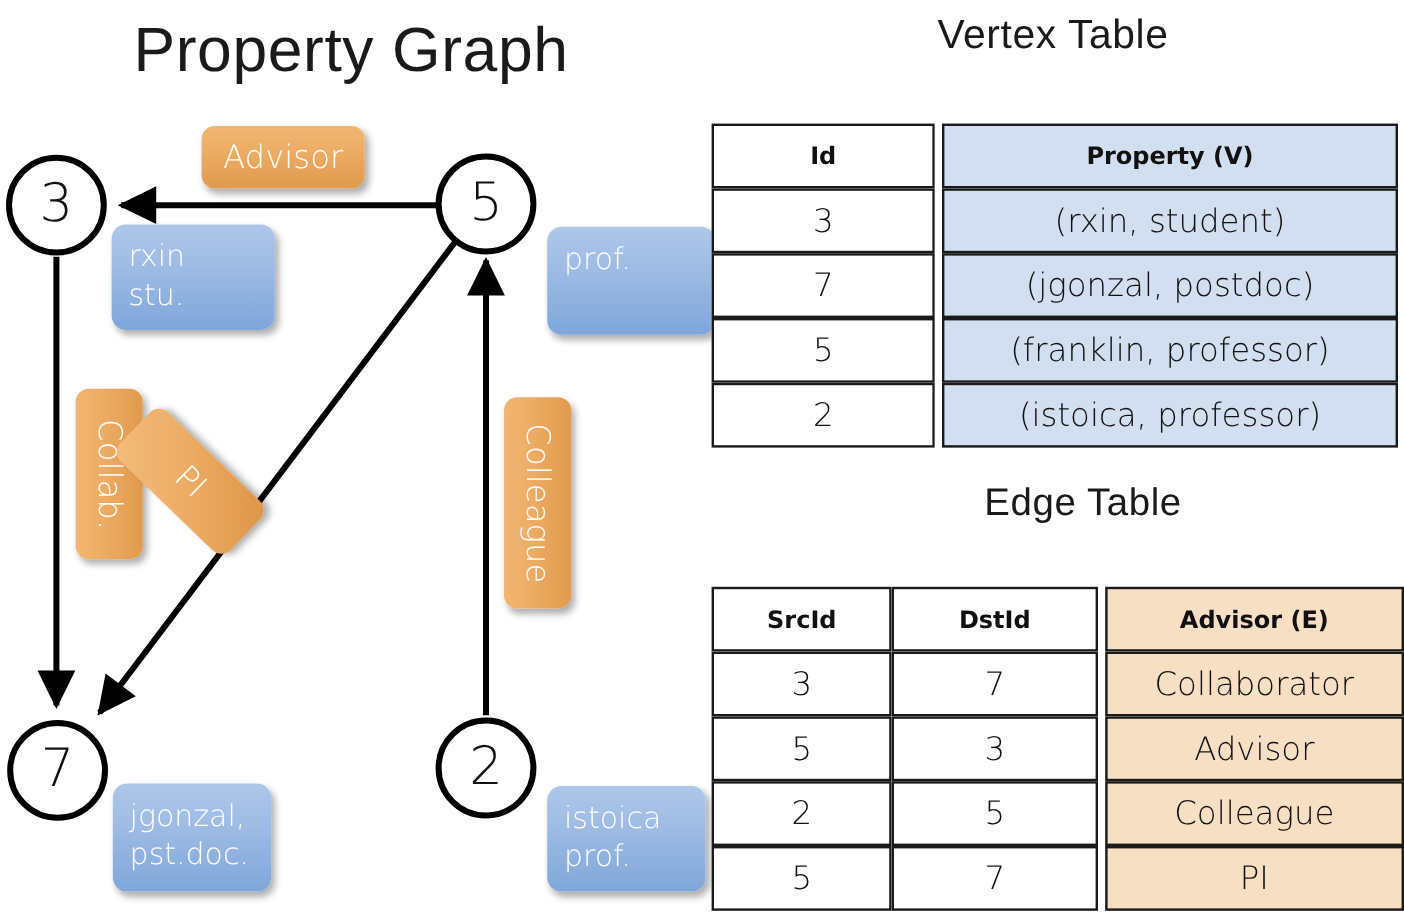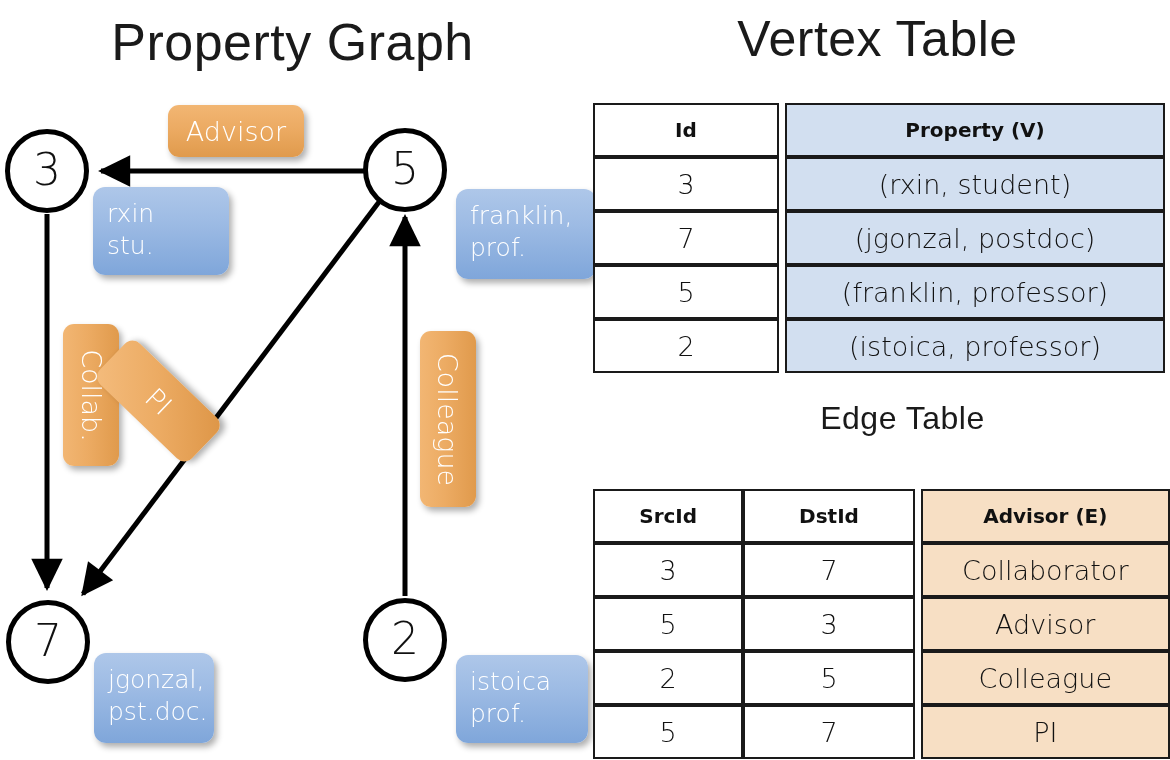--- a/index.html
+++ b/index.html
@@ -29,21 +29,21 @@
   #title-property-graph {
     left: 0; top: 12px;
     width: 585px;
     text-align: center;
     font-size: 52px;
   }
   #title-vertex-table {
     left: 585px; top: 10px;
     width: 585px;
     text-align: center;
-    font-size: 50px;
+    font-size: 34px;
   }
   #title-edge-table {
     left: 610px; top: 400px;
     width: 585px;
     text-align: center;
     font-size: 32px;
   }
 
   
   #graph-panel {
@@ -191,25 +191,24 @@
   <div class="ebox vertical" id="ebox-colleague" style="left:420px; top:331px; width:56px; height:176px;">
     <span class="ebox-text">Colleague</span>
   </div>
 
   <div class="vbox" id="vbox-rxin" style="left:62px; top:187px; width:136px; height:88px;">
     <div>rxin</div>
     <div>stu.</div>
   </div>
 
   <div class="vbox" id="vbox-franklin" style="left:425px; top:189px; width:140px; height:90px;">
-    <div>franklin,</div>
     <div>prof.</div>
   </div>
 
-  <div class="vbox" id="vbox-jgonzal" style="left:63px; top:653px; width:120px; height:90px;">
+  <div class="vbox" id="vbox-jgonzal" style="left:63px; top:653px; width:132px; height:90px;">
     <div>jgonzal,</div>
     <div>pst.doc.</div>
   </div>
 
   <div class="vbox" id="vbox-istoica" style="left:425px; top:655px; width:132px; height:88px;">
     <div>istoica</div>
     <div>prof.</div>
   </div>
 
   <div class="node" id="node-3" style="left:5px; top:129px;">

